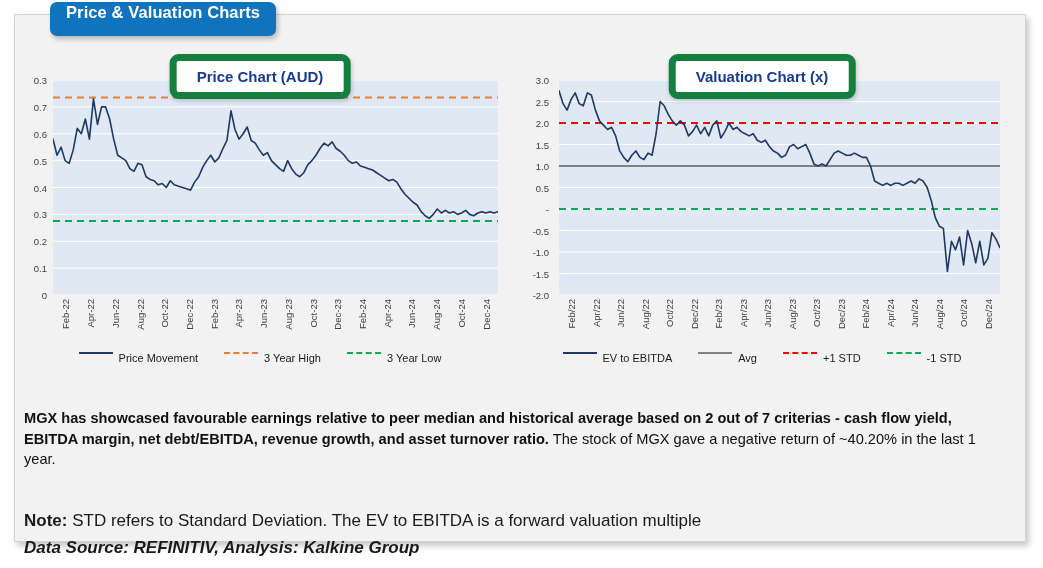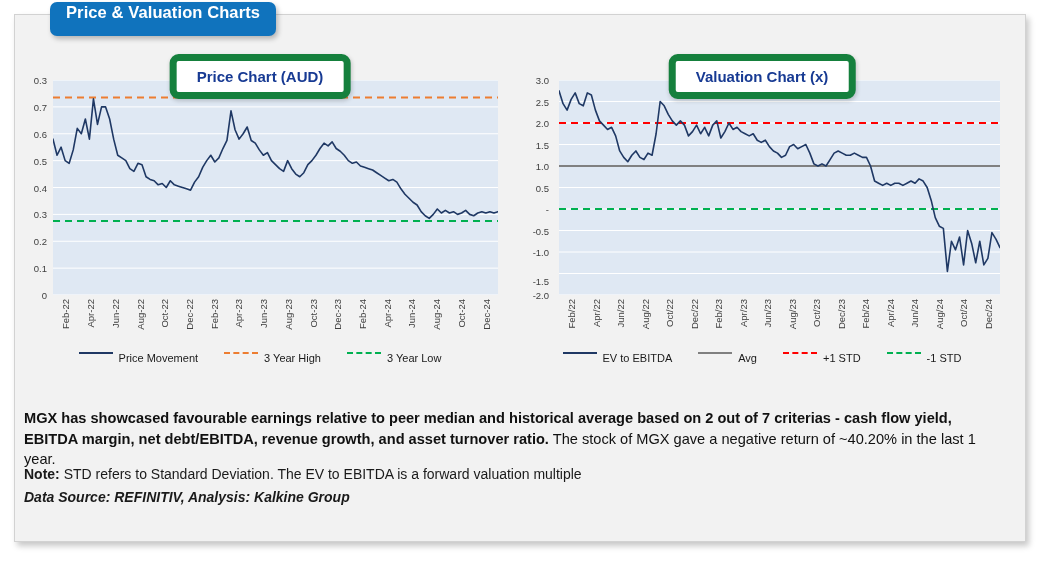--- a/index.html
+++ b/index.html
@@ -120,22 +120,22 @@
     position: absolute; left: 24px; top: 408px; width: 968px;
     font-size: 14.6px;
     line-height: 1.42;
     color: #111111;
     font-family: "Liberation Sans", sans-serif;
   }
   .commentary b { font-weight: bold; }
   .commentary .tail { font-weight: normal; }
 
   .notes {
-    position: absolute; left: 24px; top: 464px; width: 968px;
-    font-size: 14px; color: #1a1a1a; line-height: 1.55;
+    position: absolute; left: 24px; top: 508px; width: 968px;
+    font-size: 17px; color: #1a1a1a; line-height: 1.55;
   }
   .notes .note-line b { font-weight: bold; }
   .notes .source-line { font-weight: bold; font-style: italic; margin-top: 1px; }
 </style>
 </head>
 <body>
 
 <div id="root">
   <div class="card"></div>
 
@@ -223,21 +223,21 @@
       <div class="ylabels" id="val-ylabels">
           <span style="top: 0px;">3.0</span>
           <span style="top: 21.5px;">2.5</span>
           <span style="top: 43px;">2.0</span>
           <span style="top: 64.5px;">1.5</span>
           <span style="top: 86px;">1.0</span>
           <span style="top: 107.5px;">0.5</span>
           <span style="top: 129px;">-</span>
           <span style="top: 150.5px;">-0.5</span>
           <span style="top: 172px;">-1.0</span>
-          <span style="top: 193.5px; margin-top: 7px;">-1.5</span>
+          <span style="top: 193.5px;">-1.5</span>
           <span style="top: 215px;">-2.0</span>
         </div>
       <div class="plot">
         <svg viewBox="0 0 441 215" preserveAspectRatio="none">
           <g id="val-grid">
               <line x1="0" x2="441" y1="215" y2="215" stroke="#ffffff" stroke-width="1"></line>
               <line x1="0" x2="441" y1="193.5" y2="193.5" stroke="#ffffff" stroke-width="1"></line>
               <line x1="0" x2="441" y1="172" y2="172" stroke="#ffffff" stroke-width="1"></line>
               <line x1="0" x2="441" y1="150.5" y2="150.5" stroke="#ffffff" stroke-width="1"></line>
               <line x1="0" x2="441" y1="129" y2="129" stroke="#ffffff" stroke-width="1"></line>

